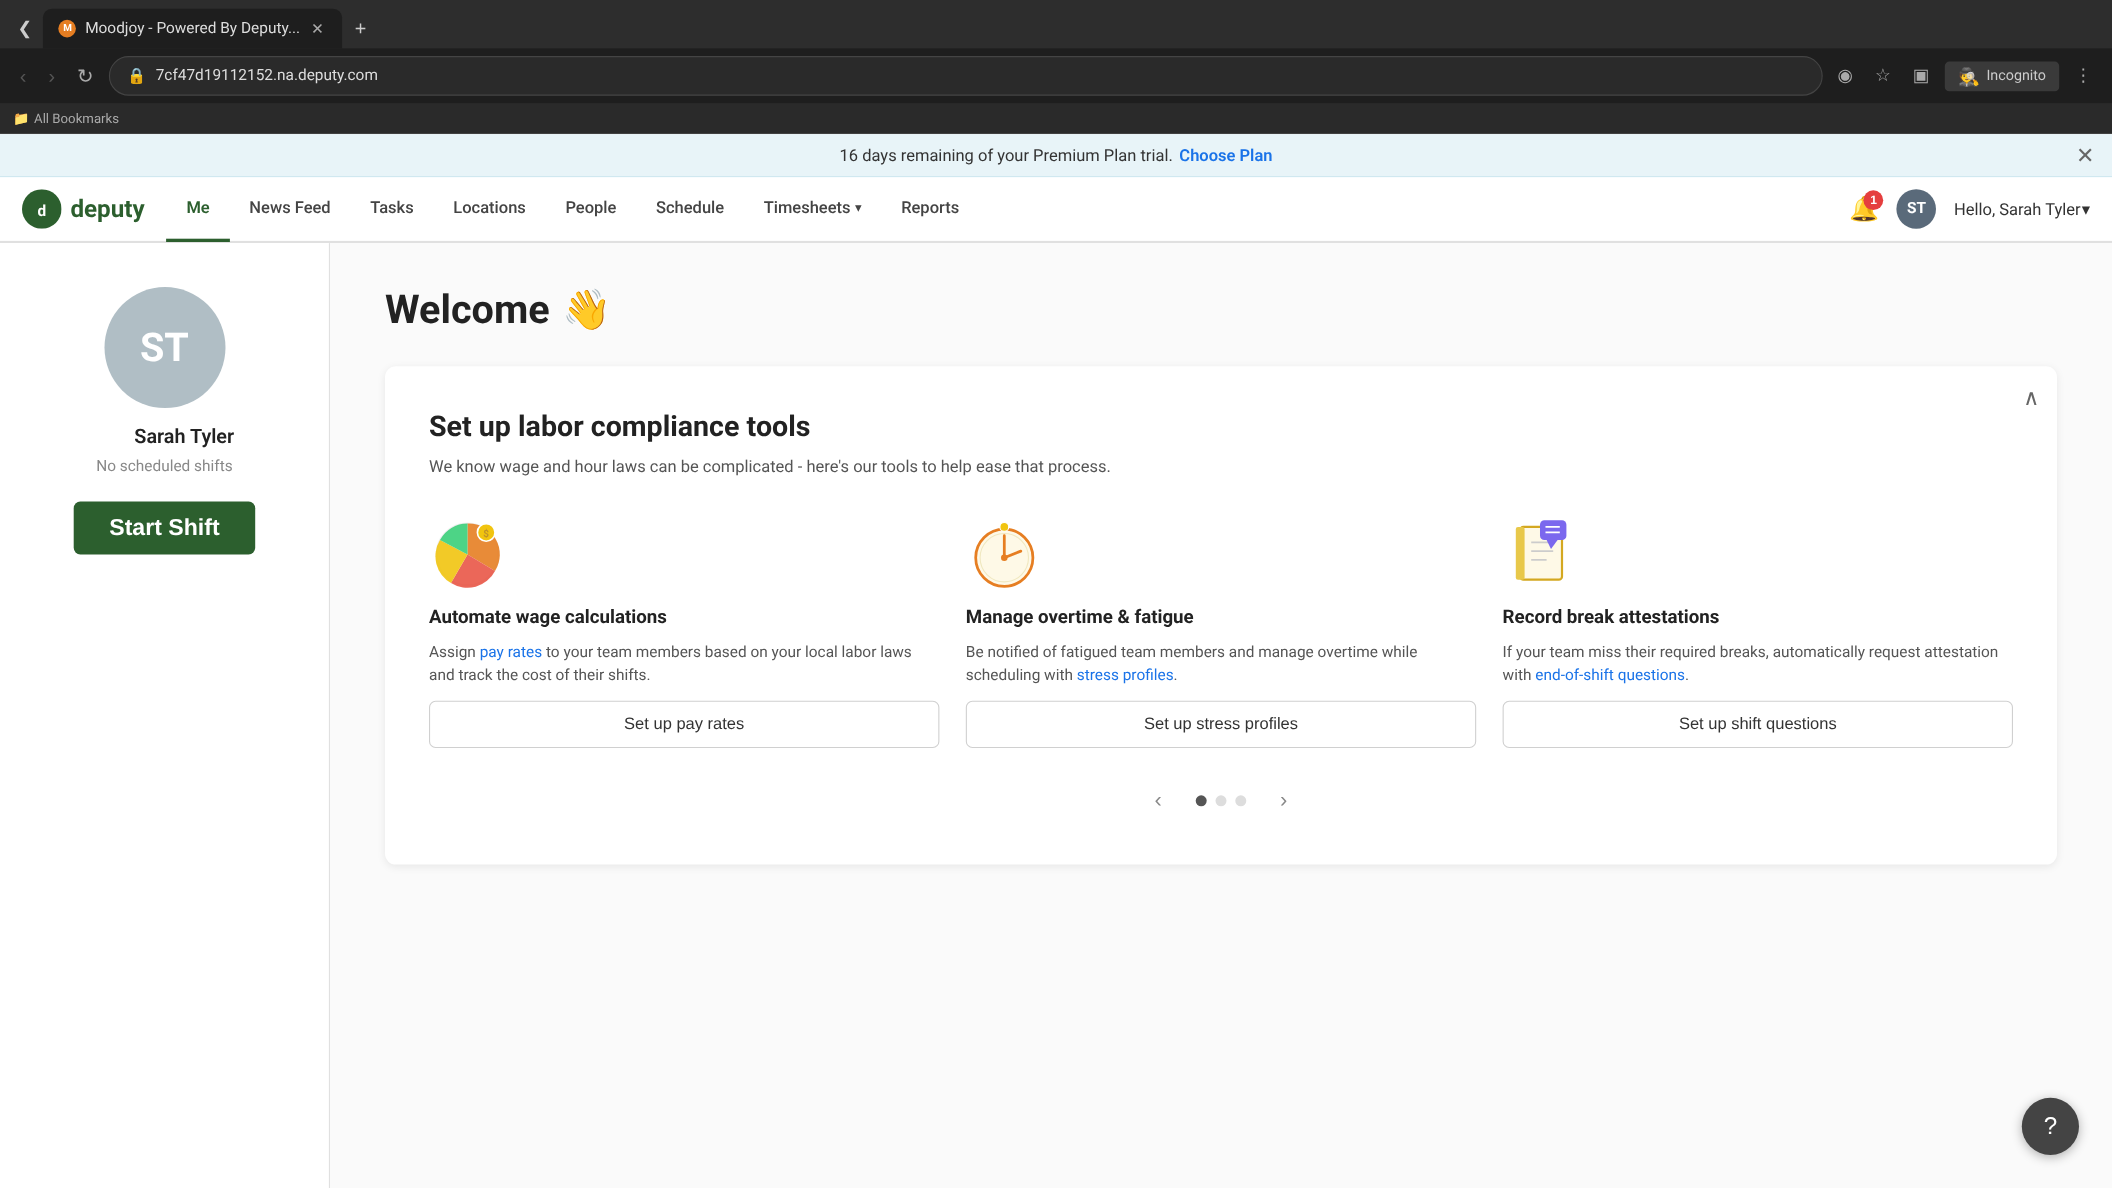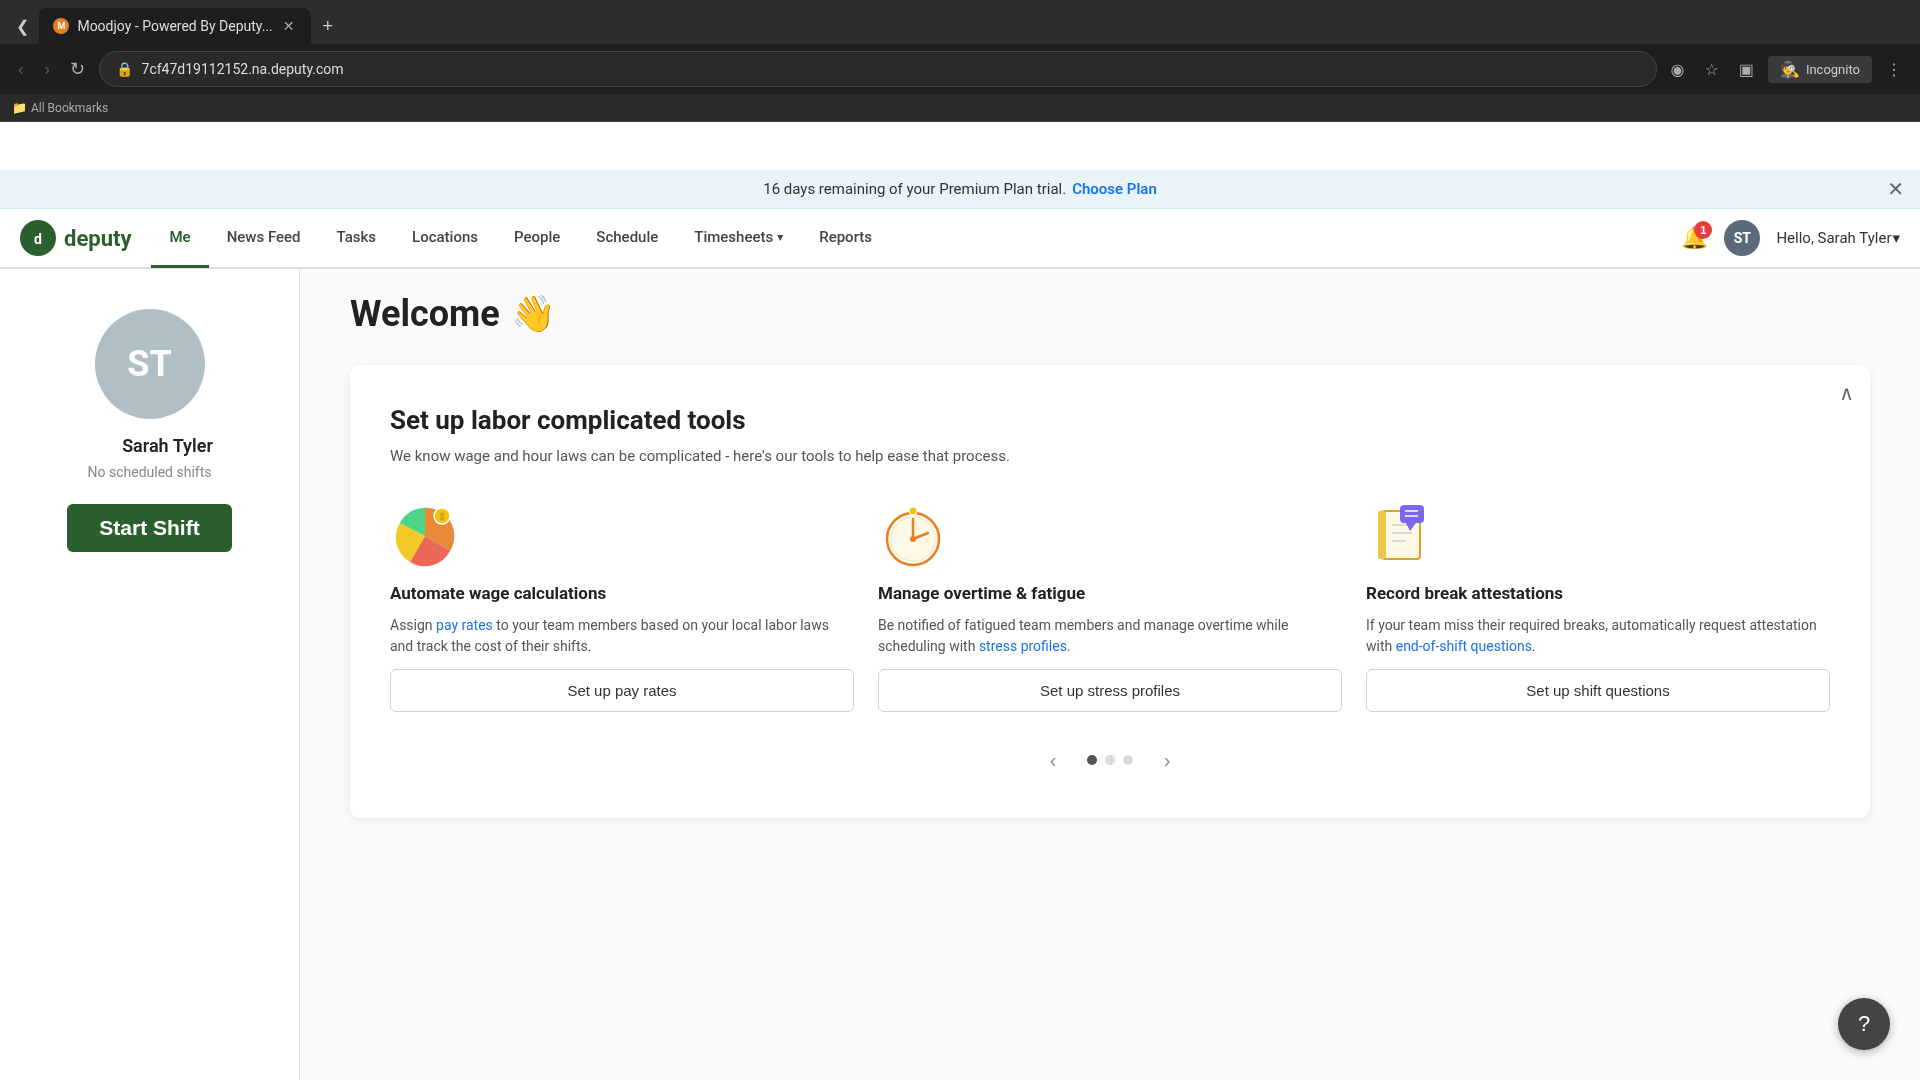--- a/index.html
+++ b/index.html
@@ -23,21 +23,21 @@
     .address-bar-url { color: #ddd; font-size: 14px; }
     .toolbar-actions { display: flex; align-items: center; gap: 8px; color: #aaa; }
     .toolbar-icon-btn { background: none; border: none; color: #aaa; cursor: pointer; font-size: 16px; padding: 4px 6px; border-radius: 4px; }
     .incognito-badge { background: #3a3a3a; color: #ccc; padding: 4px 12px; border-radius: 4px; font-size: 13px; display: flex; align-items: center; gap: 6px; cursor: pointer; }
     .bookmarks-bar { background: #2a2a2a; padding: 4px 12px; font-size: 12px; color: #aaa; display: flex; align-items: center; gap: 4px; height: 28px; border-bottom: 1px solid #444; }
 
     
     .app-container { width: 100%; height: calc(1080px - 122px); display: flex; flex-direction: column; background: white; }
 
     
-    .trial-banner { background: #e8f4f8; padding: 10px; text-align: center; font-size: 15px; color: #333; display: flex; align-items: center; justify-content: center; gap: 6px; position: relative; border-bottom: 1px solid #d0e8f0; margin-top: 48px; }
+    .trial-banner { background: #e8f4f8; padding: 10px; text-align: center; font-size: 15px; color: #333; display: flex; align-items: center; justify-content: center; gap: 6px; position: relative; border-bottom: 1px solid #d0e8f0; }
     .trial-banner-link { color: #1a73e8; font-weight: 600; cursor: pointer; }
     .trial-banner-close { position: absolute; right: 16px; background: none; border: none; font-size: 20px; color: #666; cursor: pointer; }
 
     
     .app-nav { background: white; border-bottom: 2px solid #e0e0e0; display: flex; align-items: center; padding: 0 20px; height: 60px; gap: 0; }
     .deputy-logo { display: flex; align-items: center; gap: 8px; margin-right: 20px; cursor: pointer; }
     .deputy-logo-text { font-size: 22px; font-weight: 700; color: #2c5f2e; }
     .deputy-logo-mark { width: 36px; height: 36px; }
     .nav-item { padding: 16px 18px; height: 60px; display: flex; align-items: center; font-size: 15px; color: #444; cursor: pointer; border-bottom: 3px solid transparent; font-weight: 500; transition: all 0.2s; }
     .nav-item.active { color: #2c5f2e; border-bottom: 3px solid #2c5f2e; font-weight: 600; }
@@ -53,21 +53,21 @@
     .main-layout { display: flex; flex: 1; overflow: hidden; }
 
     
     .sidebar { width: 300px; background: white; border-right: 1px solid #e0e0e0; display: flex; flex-direction: column; align-items: center; padding: 40px 20px 20px; flex-shrink: 0; }
     .sidebar-avatar { width: 110px; height: 110px; background: #b0bec5; border-radius: 50%; display: flex; align-items: center; justify-content: center; color: white; font-weight: 700; font-size: 36px; margin-bottom: 16px; }
     .sidebar-name { font-size: 18px; font-weight: 600; color: #222; margin-bottom: 8px; margin-left: 36px; }
     .sidebar-status { font-size: 14px; color: #888; margin-bottom: 24px; }
     .start-shift-btn { background: #2c5f2e; color: white; border: none; border-radius: 6px; padding: 12px 32px; font-size: 21px; font-weight: 600; cursor: pointer; }
 
     
-    .content-area { flex: 1; padding: 24px 50px; overflow-y: auto; background: #fafafa; }
+    .content-area { flex: 1; padding: 40px 50px; overflow-y: auto; background: #fafafa; }
     .welcome-heading { font-size: 36px; font-weight: 700; color: #222; margin-bottom: 30px; display: flex; align-items: center; gap: 12px; }
     .welcome-wave { font-size: 36px; }
 
     
     .labor-card { background: white; border-radius: 10px; box-shadow: 0 2px 8px rgba(0,0,0,0.08); padding: 40px; position: relative; }
     .collapse-btn { position: absolute; top: 16px; right: 16px; background: none; border: none; cursor: pointer; color: #666; font-size: 20px; }
     .labor-card-title { font-size: 26px; font-weight: 700; color: #222; margin-bottom: 12px; }
     .labor-card-desc { font-size: 15px; color: #555; margin-bottom: 36px; }
 
     .tool-grid { display: grid; grid-template-columns: repeat(3, 1fr); gap: 24px; }
@@ -195,21 +195,21 @@
     </aside>
 
     <main class="content-area">
       <h1 class="welcome-heading">
         <span>Welcome</span>
         <span class="welcome-wave">👋</span>
       </h1>
 
       <div class="labor-card">
         <button class="collapse-btn">∧</button>
-        <h2 class="labor-card-title">Set up labor complicated tools</h2>
+        <h2 class="labor-card-title">Set up labor compliance tools</h2>
         <p class="labor-card-desc">We know wage and hour laws can be complicated - here's our tools to help ease that process.</p>
 
         <div class="tool-grid">
 
           <div class="tool-item">
             <svg class="pie-svg" viewBox="0 0 70 70">
               <circle cx="35" cy="35" r="28" fill="none" stroke="#f0f0f0" stroke-width="2"></circle>
 
               <path d="M35,35 L35,7 A28,28 0 0,1 60,50 Z" fill="#e67e22" opacity="0.9"></path>
               <path d="M35,35 L60,50 A28,28 0 0,1 20,61 Z" fill="#e74c3c" opacity="0.85"></path>

